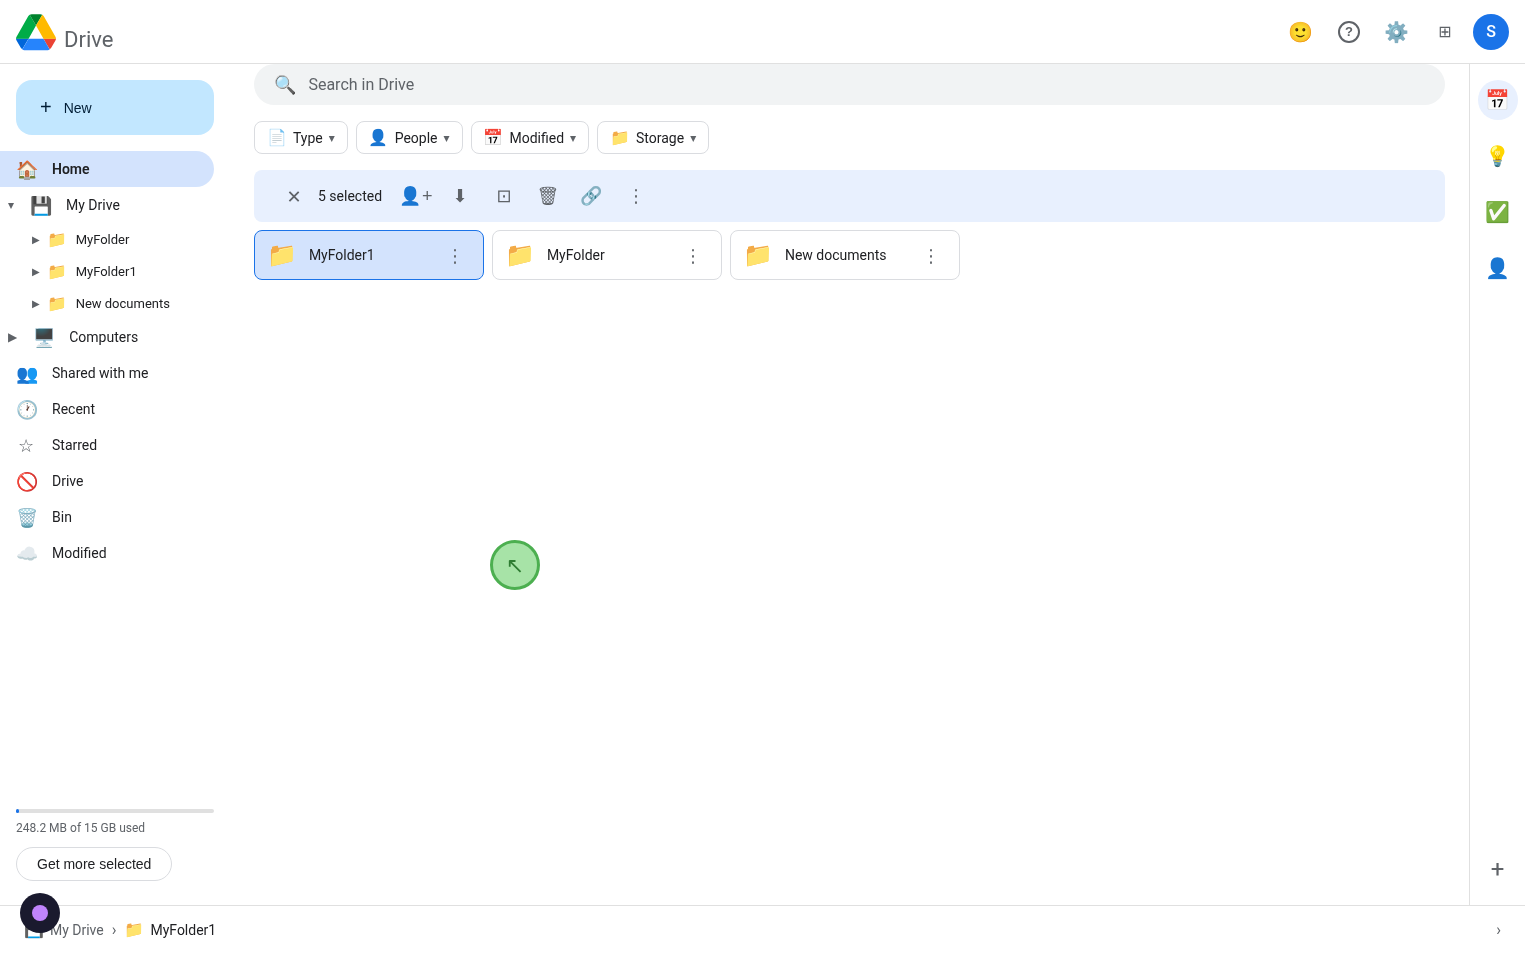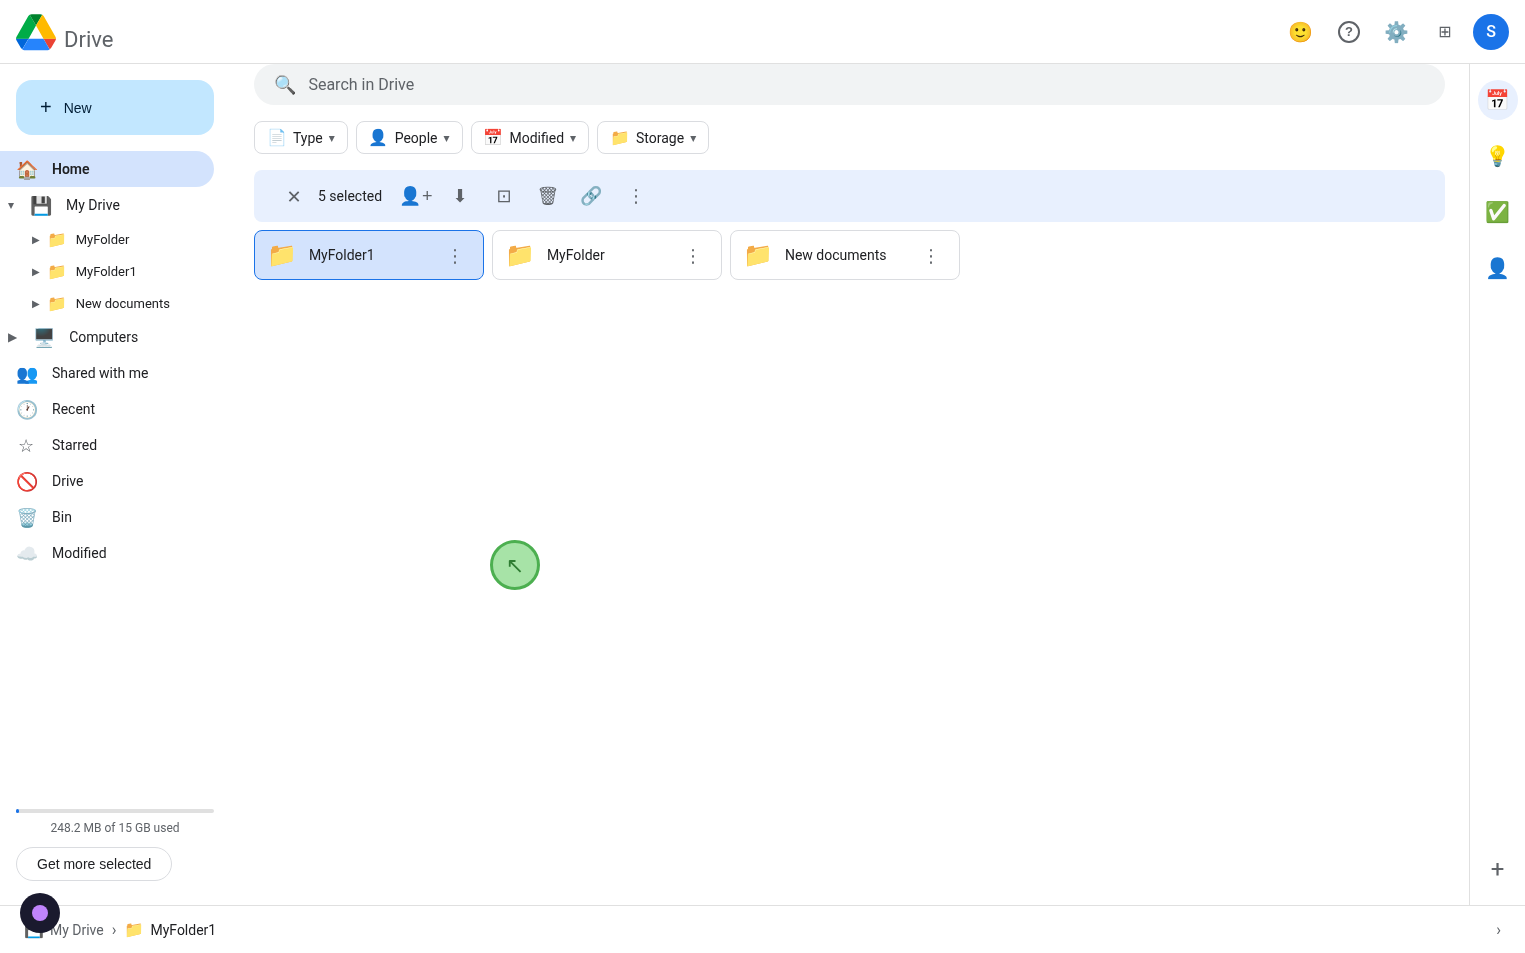--- a/index.html
+++ b/index.html
@@ -27,21 +27,21 @@
     .nav-item .nav-icon { font-size: 18px; color: #5f6368; width: 20px; text-align: center; }
     .nav-item.active .nav-icon { color: #001d35; }
 
     .nav-tree-item { display: flex; align-items: center; gap: 8px; padding: 4px 8px 4px 16px; cursor: pointer; font-size: 13px; color: #202124; height: 32px; }
     .nav-tree-item .tree-arrow { font-size: 10px; color: #5f6368; }
     .nav-tree-item .folder-icon { font-size: 16px; }
 
     .storage-section { padding: 16px; margin-top: auto; }
     .storage-bar-bg { height: 4px; background: #e0e0e0; border-radius: 2px; margin-bottom: 8px; }
     .storage-bar-fill { height: 4px; background: #1a73e8; border-radius: 2px; width: 1.65%; }
-    .storage-text { font-size: 12px; color: #5f6368; margin-bottom: 12px; text-align: center; }
+    .storage-text { font-size: 12px; color: #5f6368; margin-bottom: 12px; }
     .get-more-btn { border: 1px solid #dadce0; border-radius: 24px; padding: 8px 20px; background: transparent; cursor: pointer; font-size: 14px; color: #202124; }
 
     
     .right-panel { display: flex; flex-direction: column; align-items: center; gap: 16px; padding: 16px 0; background: #fff; border-left: 1px solid #e0e0e0; width: 56px; flex-shrink: 0; }
     .right-panel-icon { width: 40px; height: 40px; border-radius: 50%; display: flex; align-items: center; justify-content: center; cursor: pointer; color: #5f6368; font-size: 20px; }
     .right-panel-icon.active { color: #1a73e8; }
     .right-panel-add { margin-top: auto; width: 40px; height: 40px; border-radius: 50%; display: flex; align-items: center; justify-content: center; cursor: pointer; color: #5f6368; font-size: 24px; border: none; background: transparent; }
 
     
     .content-area { flex: 1; display: flex; flex-direction: column; overflow: hidden; }

